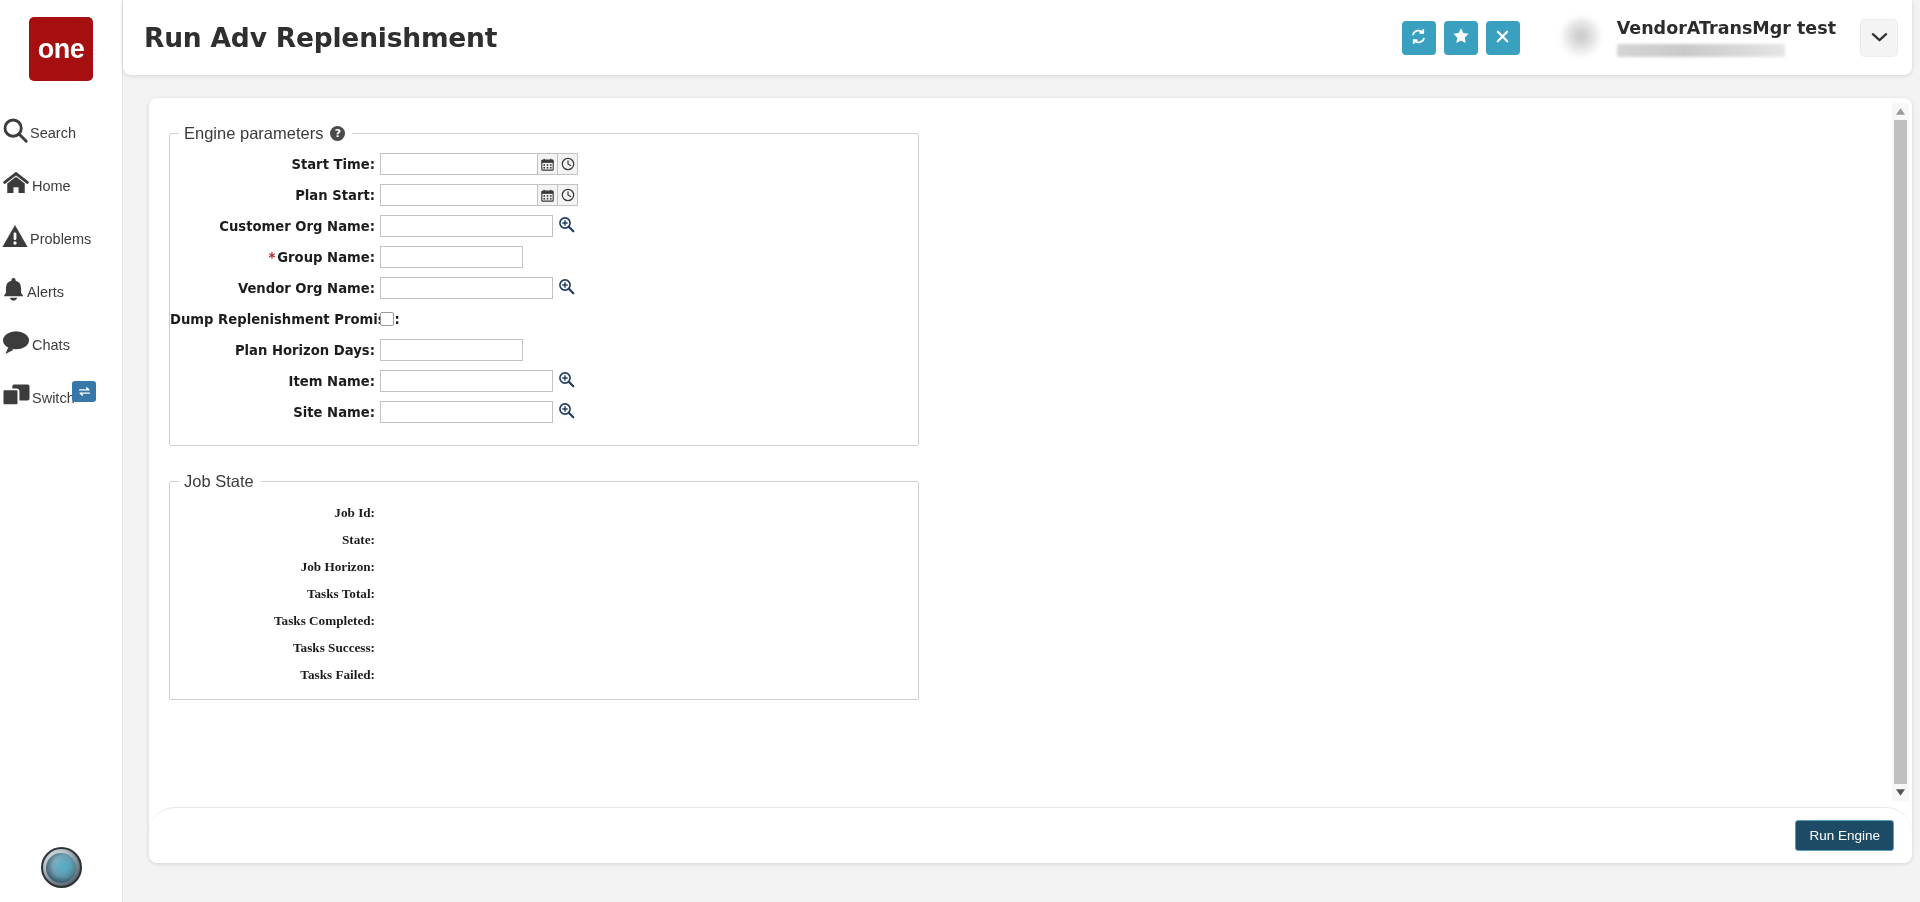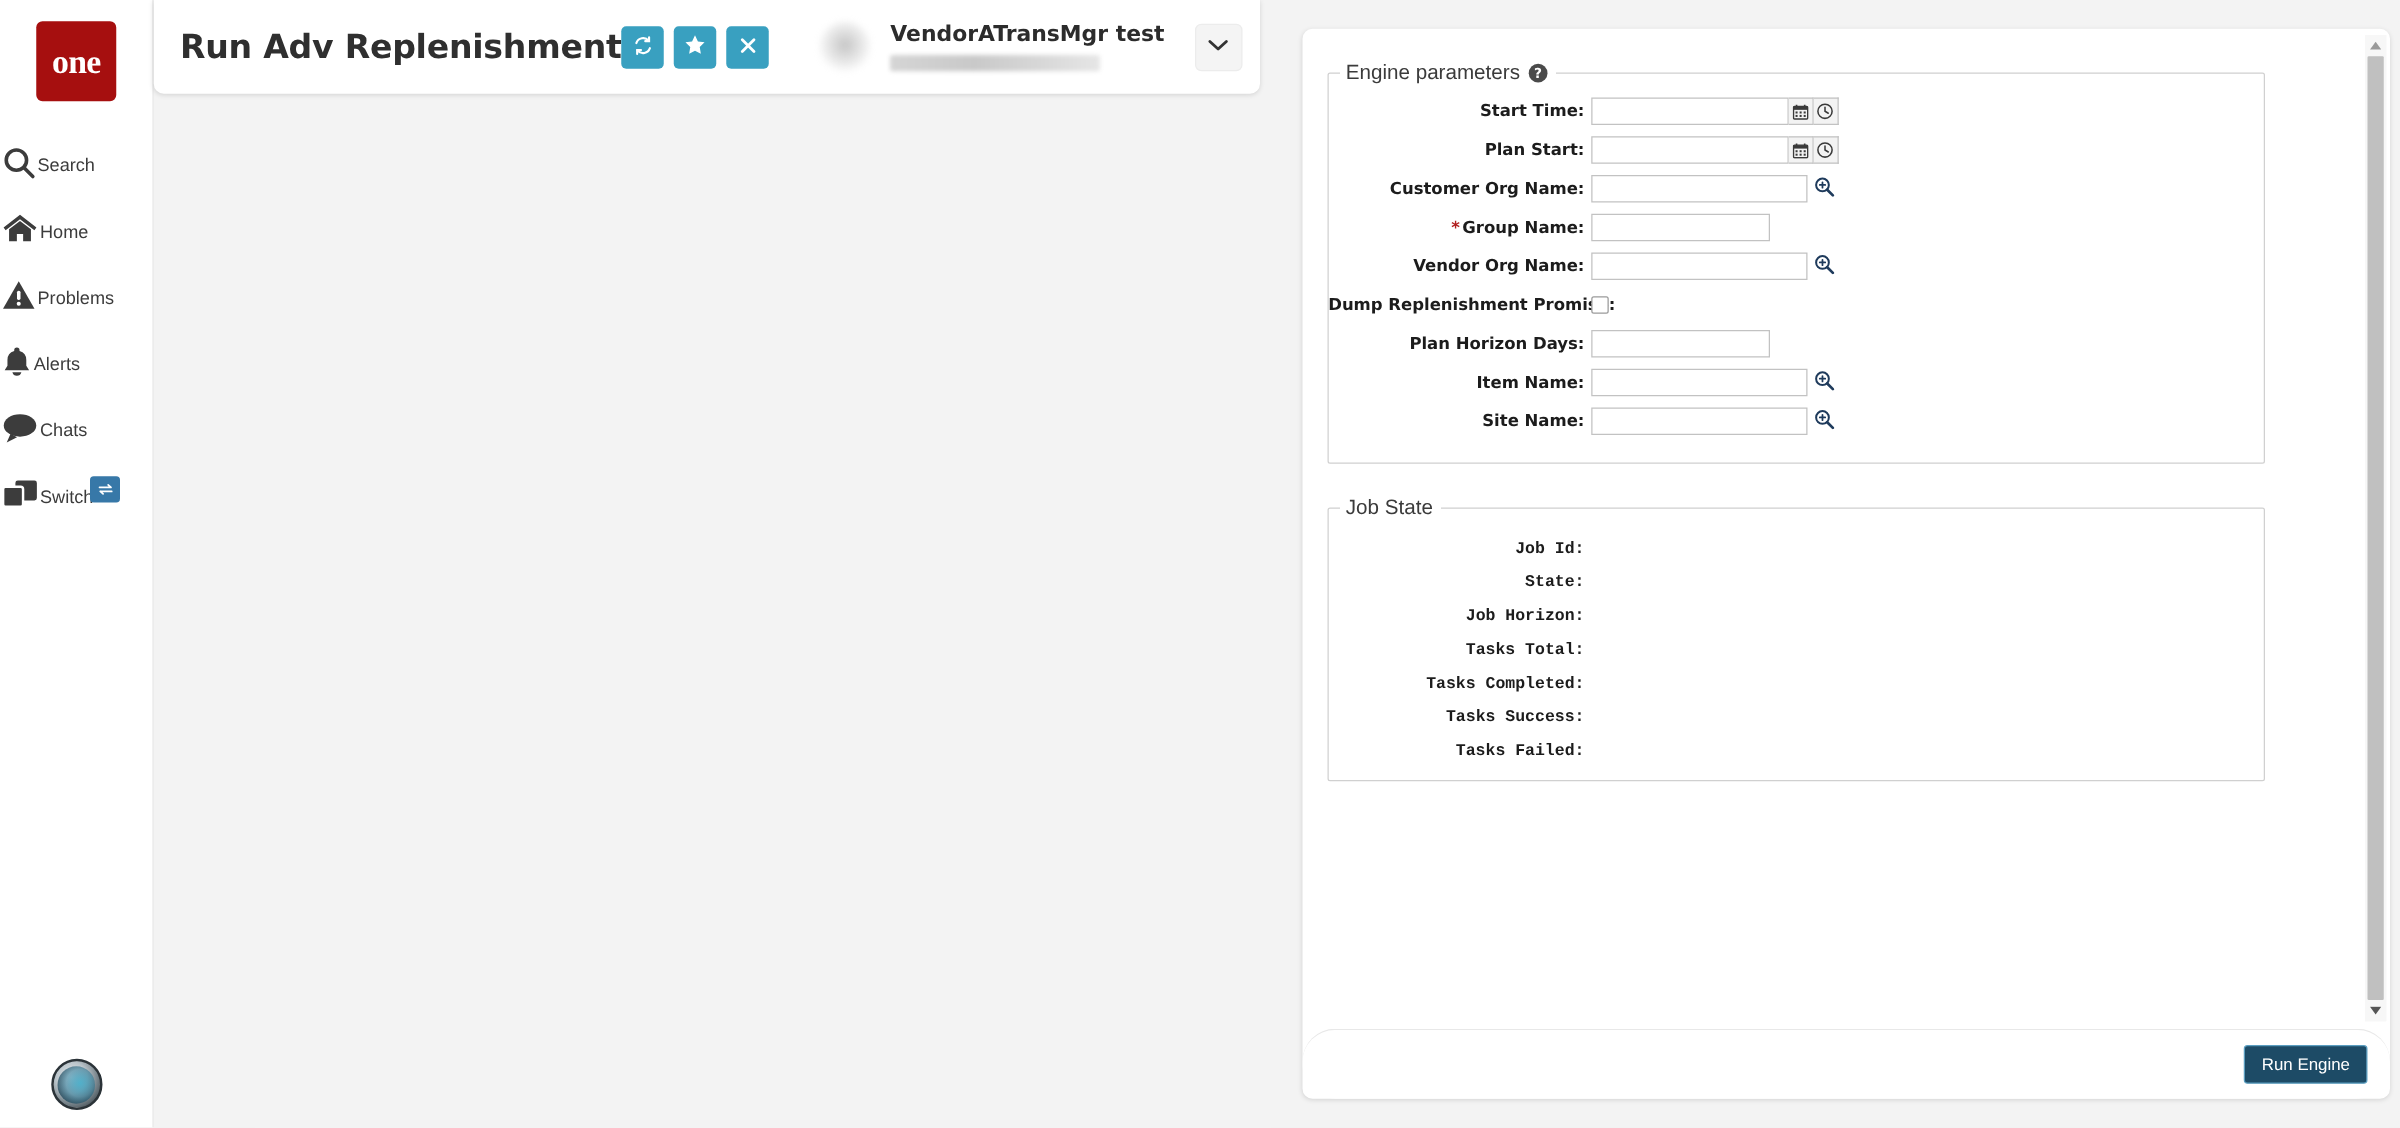--- a/index.html
+++ b/index.html
@@ -25,21 +25,21 @@
   .brand {
     margin-top: 17px;
     width: 64px; height: 64px;
     background: #a60f0f;
     border-radius: 5px;
     display: flex; align-items: center; justify-content: center;
   }
   .brand-text {
     color: #fff; font-size: 27px; font-weight: 700;
     letter-spacing: -0.5px; line-height: 1;
-    font-family: Liberation Serif, serif;
+    font-family: Liberation Sans, sans-serif;
   }
   .nav-items { margin-top: 22px; width: 100%; }
   .nav-item {
     display: flex; flex-direction: row; align-items: center;
     padding: 11px 0 10px;
     cursor: pointer; position: relative;
     text-decoration: none;
   }
   .nav-icon { height: 32px; display: flex; align-items: center; justify-content: center; color: #3c3c3c; }
   .nav-label {
@@ -67,22 +67,22 @@
   .globe-inner {
     width: 30px; height: 30px; border-radius: 50%;
     background:
       radial-gradient(circle at 60% 45%, rgba(60,170,200,.85) 0%, rgba(40,120,150,.55) 45%, rgba(20,40,55,.9) 100%);
   }
 
   
   .main {
     flex: 1 1 auto; height: 902px;
     background: #f3f3f3;
-    display: flex; flex-direction: row;
-    padding: 0 0 0 0;
+    display: flex; flex-direction: column;
+    padding: 0 0 16px 0;
     position: relative;
   }
 
   
   .header-card {
     margin: 0 8px 0 0;
     background: #fff;
     border-radius: 0 0 8px 8px;
     box-shadow: 0 1px 4px rgba(0,0,0,.13);
     height: 75px;
@@ -228,21 +228,21 @@
     cursor: pointer; color: #1f3b5c;
     background: none; border: none; padding: 0;
   }
 
   
   .jrow { display: flex; align-items: center; margin-bottom: 11px; min-height: 16px; }
   .jlabel {
     width: 210px; text-align: right;
     font-size: 13.2px; font-weight: 700; color: #1c1c1c;
     padding-right: 5px;
-    font-family: Liberation Mono, monospace;
+    font-family: Liberation Serif, serif;
     white-space: nowrap;
   }
   .jvalue { font-size: 13px; color: #222; padding-left: 4px; }
 
   
   .card-footer {
     height: 56px;
     border-top: 1px solid #e8e8e8;
     display: flex; align-items: center; justify-content: flex-end;
     padding-right: 18px;

